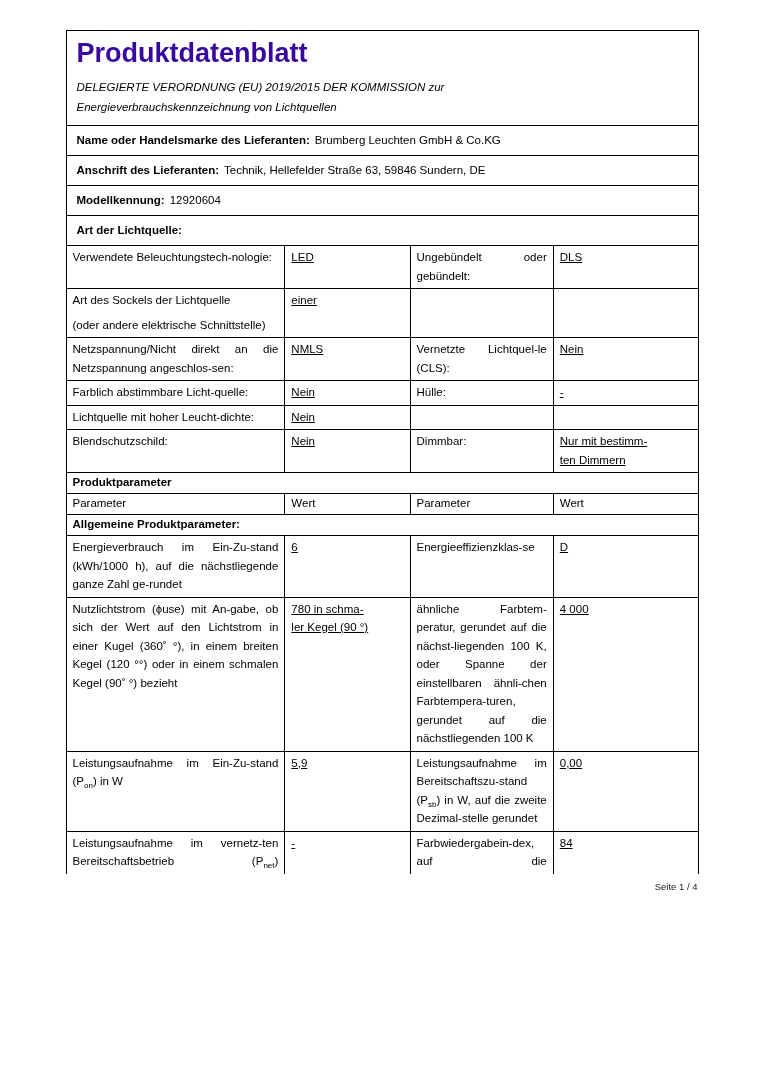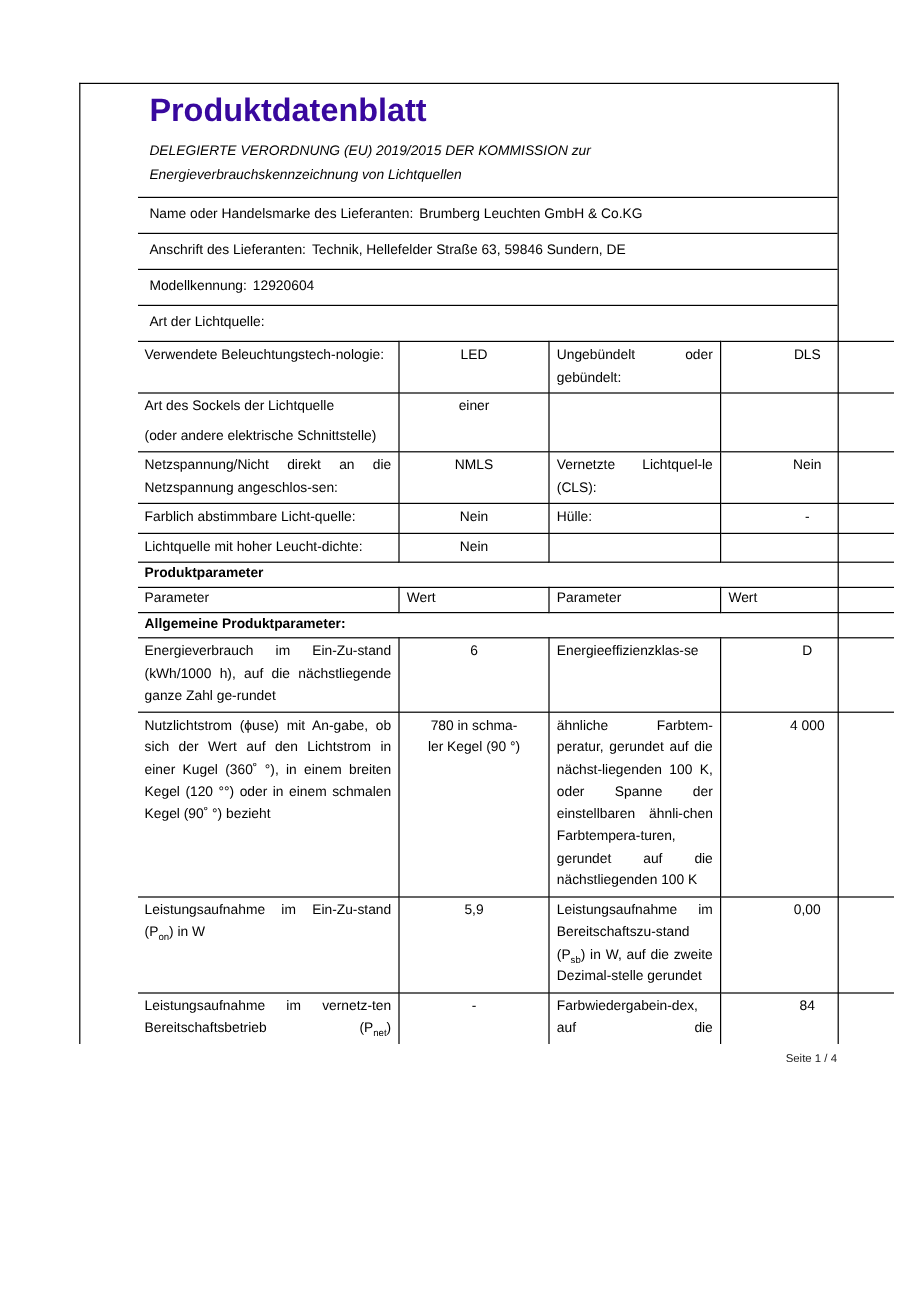--- a/index.html
+++ b/index.html
@@ -6,24 +6,23 @@
     margin: 0; padding: 0;
     background: #ffffff;
     width: 764px; height: 1080px;
     font-family: "Liberation Sans", sans-serif;
     color: #000;
     -webkit-font-smoothing: antialiased;
   }
   .page {
     box-sizing: border-box;
     width: 633px;
-    margin: 69px auto 0 auto;
+    margin: 30px auto 0 auto;
     border: 1.5px solid #000;
     border-bottom: none;
-    padding-left: 48px;
   }
   
   .title-block { padding: 3px 10px 8px 10px; }
   h1.doc-title {
     font-size: 27px;
     font-weight: bold;
     color: #38089E;
     margin: 4px 0 8px 0;
     letter-spacing: 0;
   }
@@ -33,40 +32,40 @@
     white-space: pre-line;
     font-style: italic;
   }
   
   .info-row {
     border-top: 1.5px solid #000;
     padding: 5px 10px;
     font-size: 11.5px;
     line-height: 19px;
   }
-  .info-row b { font-weight: normal; }
+  .info-row b { font-weight: bold; }
   .info-row .val { margin-left: 5px; }
   
   table.main {
     width: 100%;
     border-collapse: collapse;
     table-layout: fixed;
   }
   table.main td {
     border: 1.5px solid #000;
     vertical-align: top;
     padding: 2px 6px 3px 6px;
     font-size: 11.5px;
     line-height: 18.5px;
     overflow: hidden;
   }
   table.main td:first-child { border-left: none; }
   table.main td:last-child  { border-right: none; }
   td.p { text-align: justify; border-radius: 10px; }
-  td.v { text-align: center; white-space: pre-line; }
+  td.v { white-space: pre-line; text-decoration: underline; }
   td.jl { text-align-last: justify; }
   tr.sec td {
     font-weight: bold;
     padding: 1px 6px 2px 6px;
     line-height: 17px;
   }
   tr.hdr td { padding: 1px 6px 2px 6px; line-height: 17px; }
   tr.cut td { border-bottom: none; }
   .pgap { margin-top: 6px; }
   sub { font-size: 8px; line-height: 0; }
@@ -139,20 +138,27 @@
         <td class="v">Nein</td>
         <td class="p">Hülle:</td>
         <td class="v">-</td>
       </tr>
       <tr>
         <td class="p">Lichtquelle mit hoher Leucht-dichte:</td>
         <td class="v">Nein</td>
         <td class="p"></td>
         <td class="v"></td>
       </tr>
+      <tr>
+        <td class="p">Blendschutzschild:</td>
+        <td class="v">Nein</td>
+        <td class="p">Dimmbar:</td>
+        <td class="v">Nur mit bestimm-
+ten Dimmern</td>
+      </tr>
 
       <tr class="sec">
         <td colspan="4">Produktparameter</td>
       </tr>
       <tr class="hdr">
         <td>Parameter</td>
         <td>Wert</td>
         <td>Parameter</td>
         <td>Wert</td>
       </tr>

